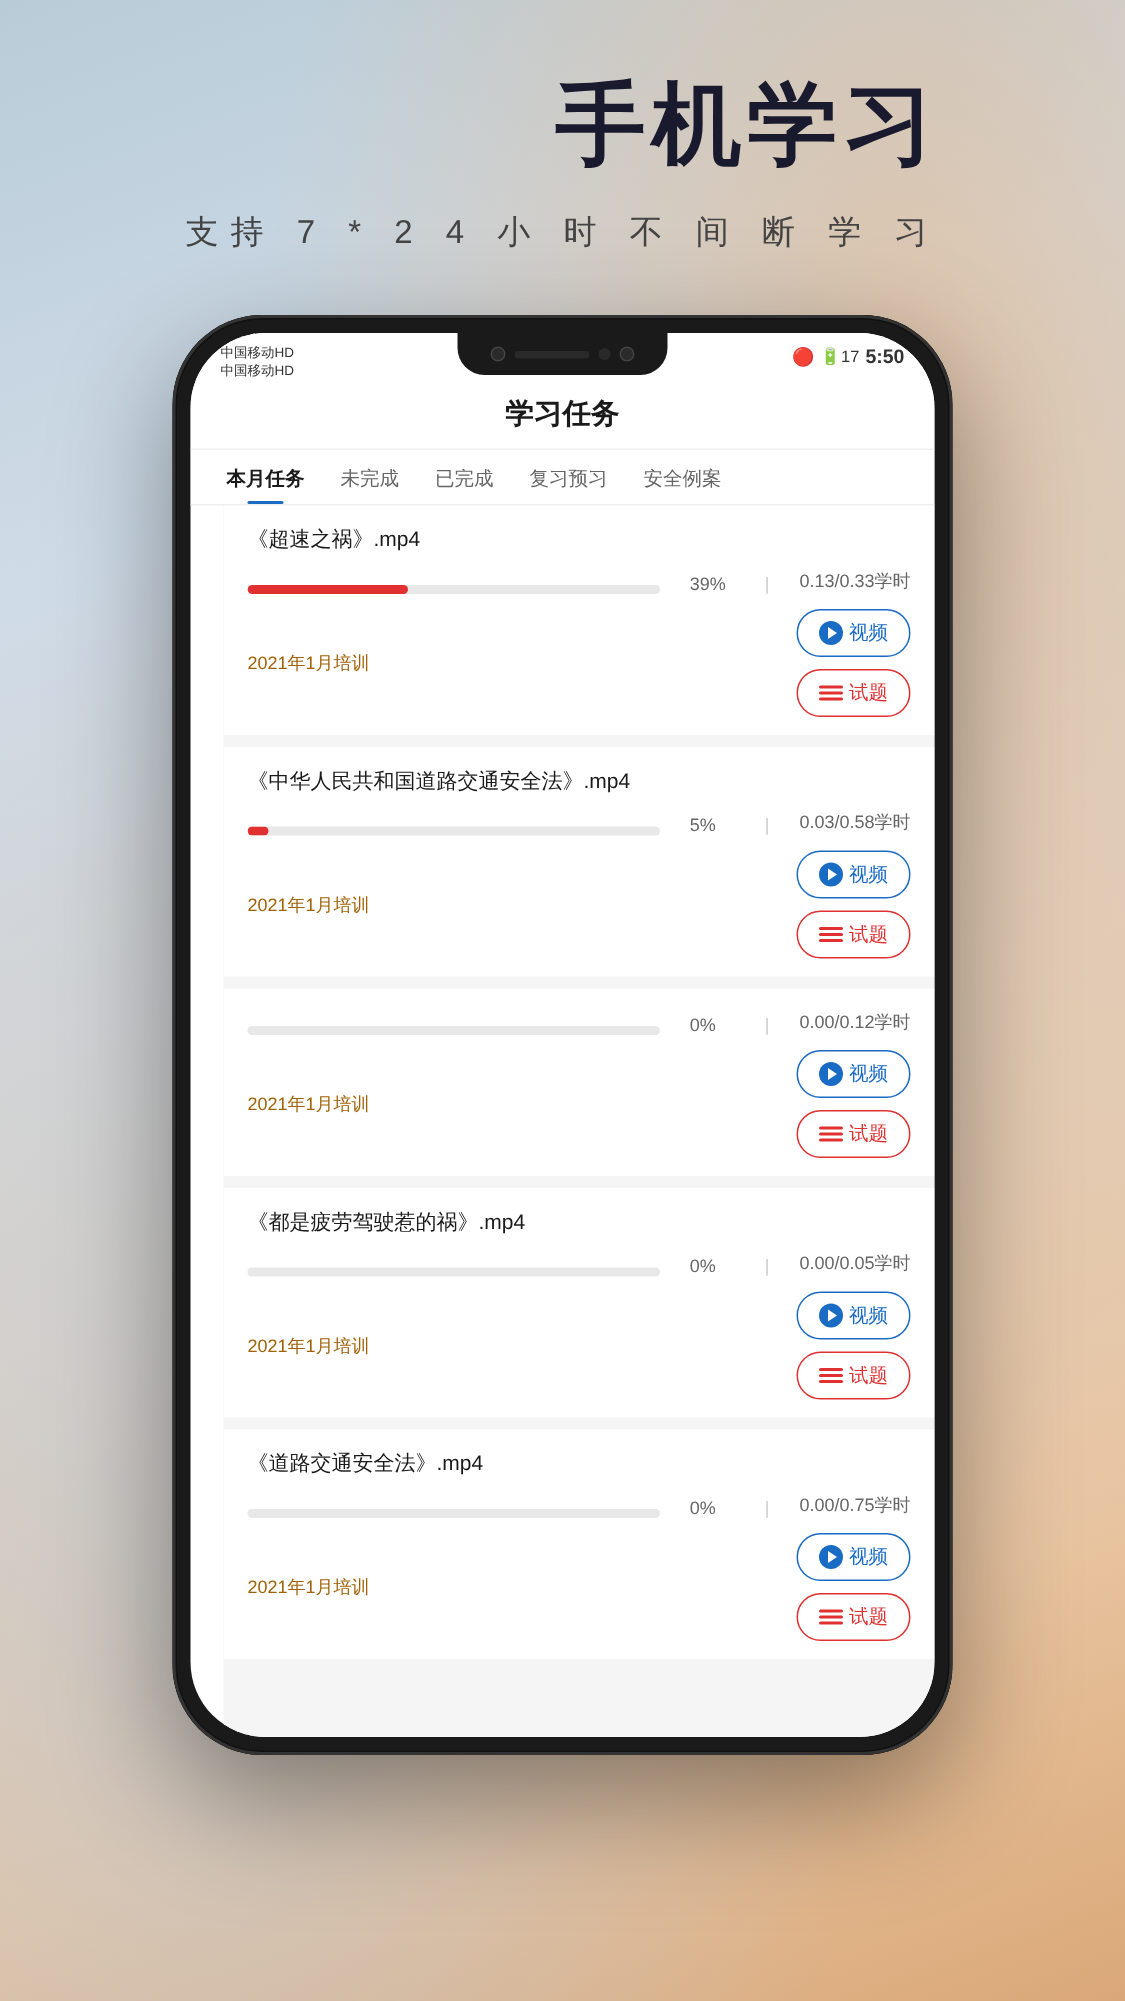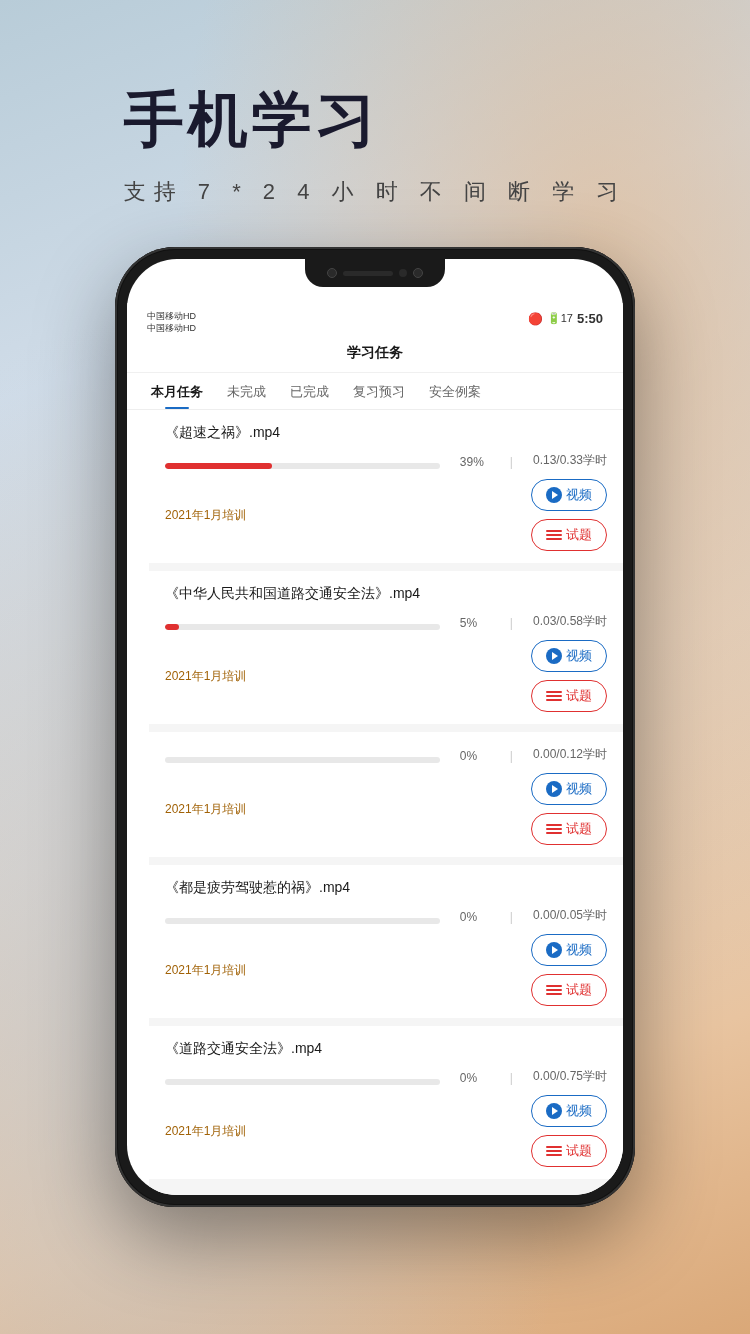--- a/index.html
+++ b/index.html
@@ -29,22 +29,22 @@
       z-index: 1;
       width: 100%;
       height: 100%;
       display: flex;
       flex-direction: column;
       align-items: center;
     }
 
     
     .header-section {
-      padding-top: 80px;
-      text-align: left;
+      padding-top: 43px;
+      text-align: right;
       margin-bottom: 30px;
     }
 
     .main-title {
       font-size: 60px;
       font-weight: 700;
       color: #1a1a2e;
       letter-spacing: 4px;
       margin-bottom: 16px;
     }
@@ -108,21 +108,20 @@
 
     
     .status-bar {
       background: #fff;
       padding: 8px 20px 4px;
       display: flex;
       justify-content: space-between;
       align-items: flex-start;
       font-size: 11px;
       color: #333;
-      margin-top: 44px;
     }
 
     .status-left {
       display: flex;
       flex-direction: column;
       font-size: 9px;
       line-height: 1.3;
     }
 
     .status-right {
@@ -170,21 +169,21 @@
       height: 8px;
       background: #2a2a2a;
       border-radius: 50%;
     }
 
     
     .app-header {
       background: #fff;
       text-align: center;
       padding: 6px 12px 10px;
-      font-size: 14px;
+      font-size: 19px;
       font-weight: 600;
       color: #1a1a1a;
       border-bottom: 1px solid #f0f0f0;
     }
 
     
     .tabs-bar {
       background: #fff;
       display: flex;
       align-items: center;

